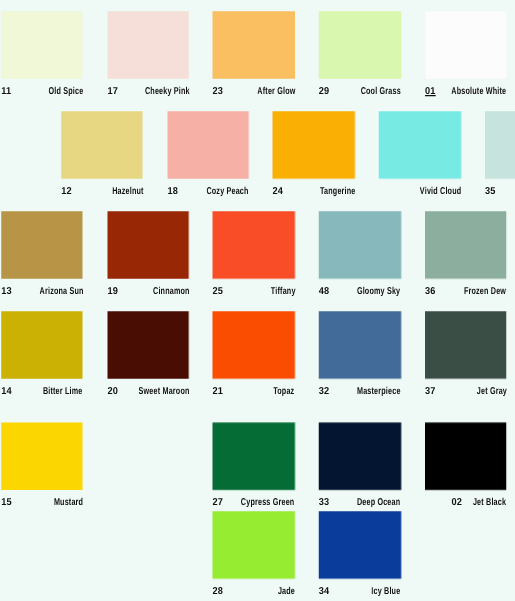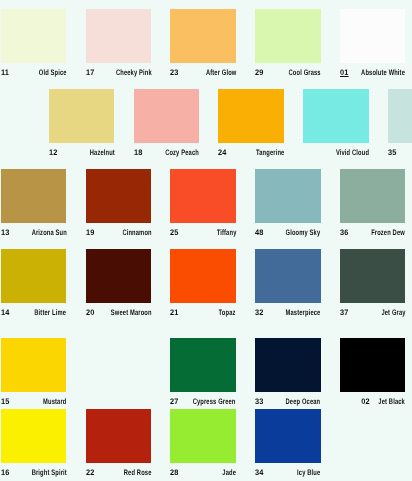--- a/index.html
+++ b/index.html
@@ -98,27 +98,20 @@
         <span class="name" style="color: rgb(16, 16, 16);">Bitter Lime</span>
       </div>
   </div>
   <div class="cell c0 r4">
     <div class="swatch" style="background-color: rgb(252, 214, 0);"></div>
     <div class="caption">
         <span class="code" style="color: rgb(16, 16, 16);">15</span>
         <span class="name" style="color: rgb(16, 16, 16);">Mustard</span>
       </div>
   </div>
-  <div class="cell c0 r5">
-    <div class="swatch" style="background-color: rgb(250, 240, 0);"></div>
-    <div class="caption">
-        <span class="code" style="color: rgb(16, 16, 16);">16</span>
-        <span class="name" style="color: rgb(16, 16, 16);">Bright Spirit</span>
-      </div>
-  </div>
   <div class="cell c1 r0">
     <div class="swatch" style="background-color: rgb(245, 223, 216);"></div>
     <div class="caption">
         <span class="code" style="color: rgb(16, 16, 16);">17</span>
         <span class="name" style="color: rgb(16, 16, 16);">Cheeky Pink</span>
       </div>
   </div>
   <div class="cell c1 r1">
     <div class="swatch" style="background-color: rgb(247, 176, 166);"></div>
     <div class="caption">
@@ -133,27 +126,20 @@
         <span class="name" style="color: rgb(16, 16, 16);">Cinnamon</span>
       </div>
   </div>
   <div class="cell c1 r3">
     <div class="swatch" style="background-color: rgb(73, 13, 4);"></div>
     <div class="caption">
         <span class="code" style="color: rgb(16, 16, 16);">20</span>
         <span class="name" style="color: rgb(16, 16, 16);">Sweet Maroon</span>
       </div>
   </div>
-  <div class="cell c1 r5">
-    <div class="swatch" style="background-color: rgb(180, 34, 13);"></div>
-    <div class="caption">
-        <span class="code" style="color: rgb(16, 16, 16);">22</span>
-        <span class="name" style="color: rgb(16, 16, 16);">Red Rose</span>
-      </div>
-  </div>
   <div class="cell c2 r0">
     <div class="swatch" style="background-color: rgb(249, 191, 96);"></div>
     <div class="caption">
         <span class="code" style="color: rgb(16, 16, 16);">23</span>
         <span class="name" style="color: rgb(16, 16, 16);">After Glow</span>
       </div>
   </div>
   <div class="cell c2 r1">
     <div class="swatch" style="background-color: rgb(250, 175, 4);"></div>
     <div class="caption">

